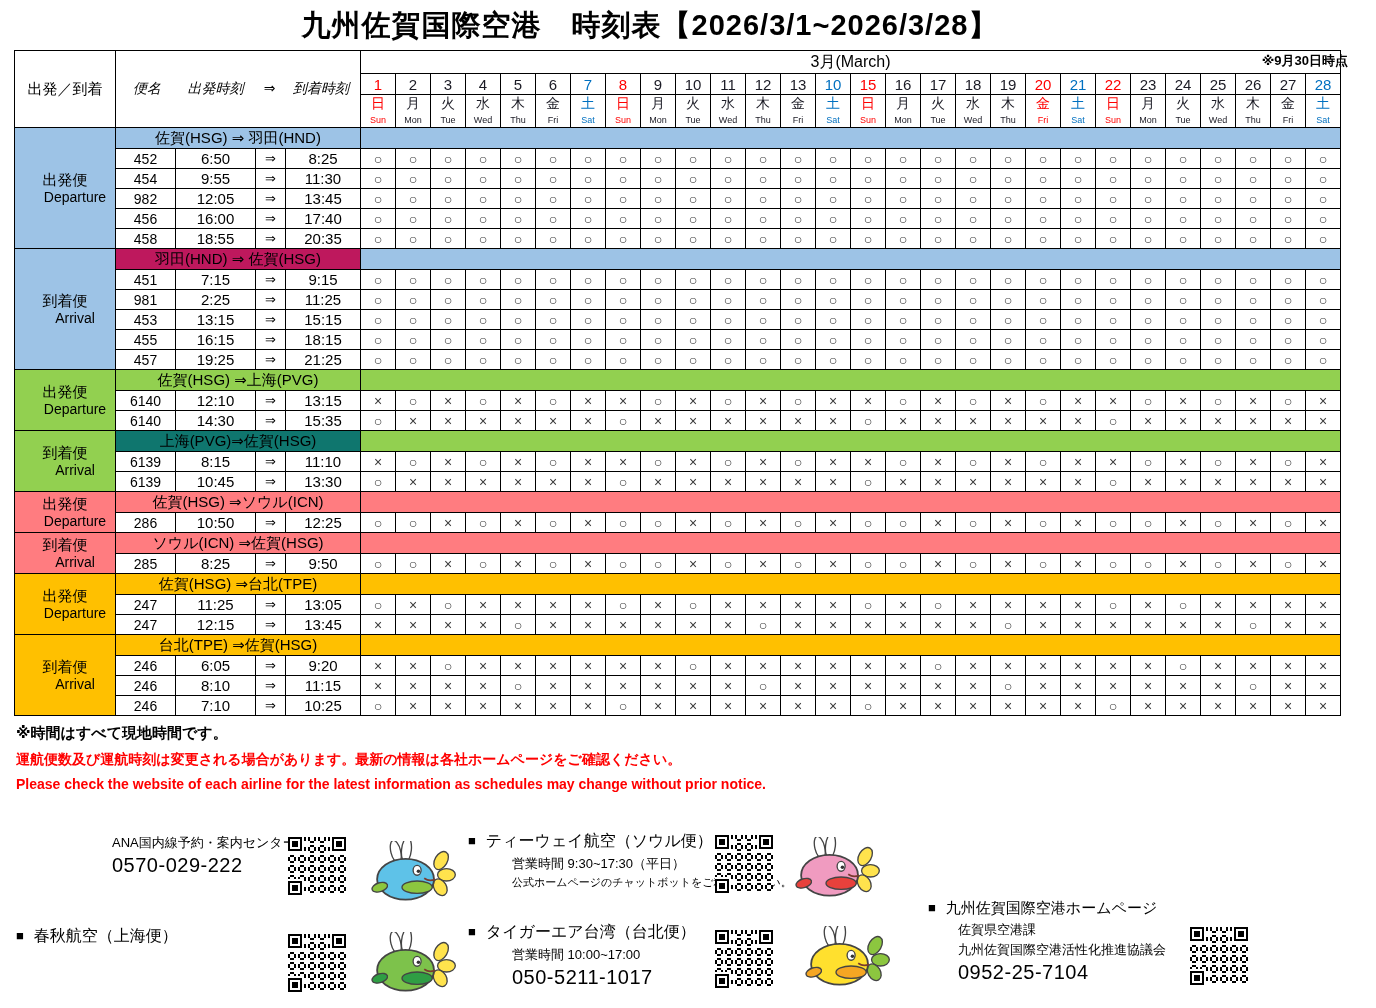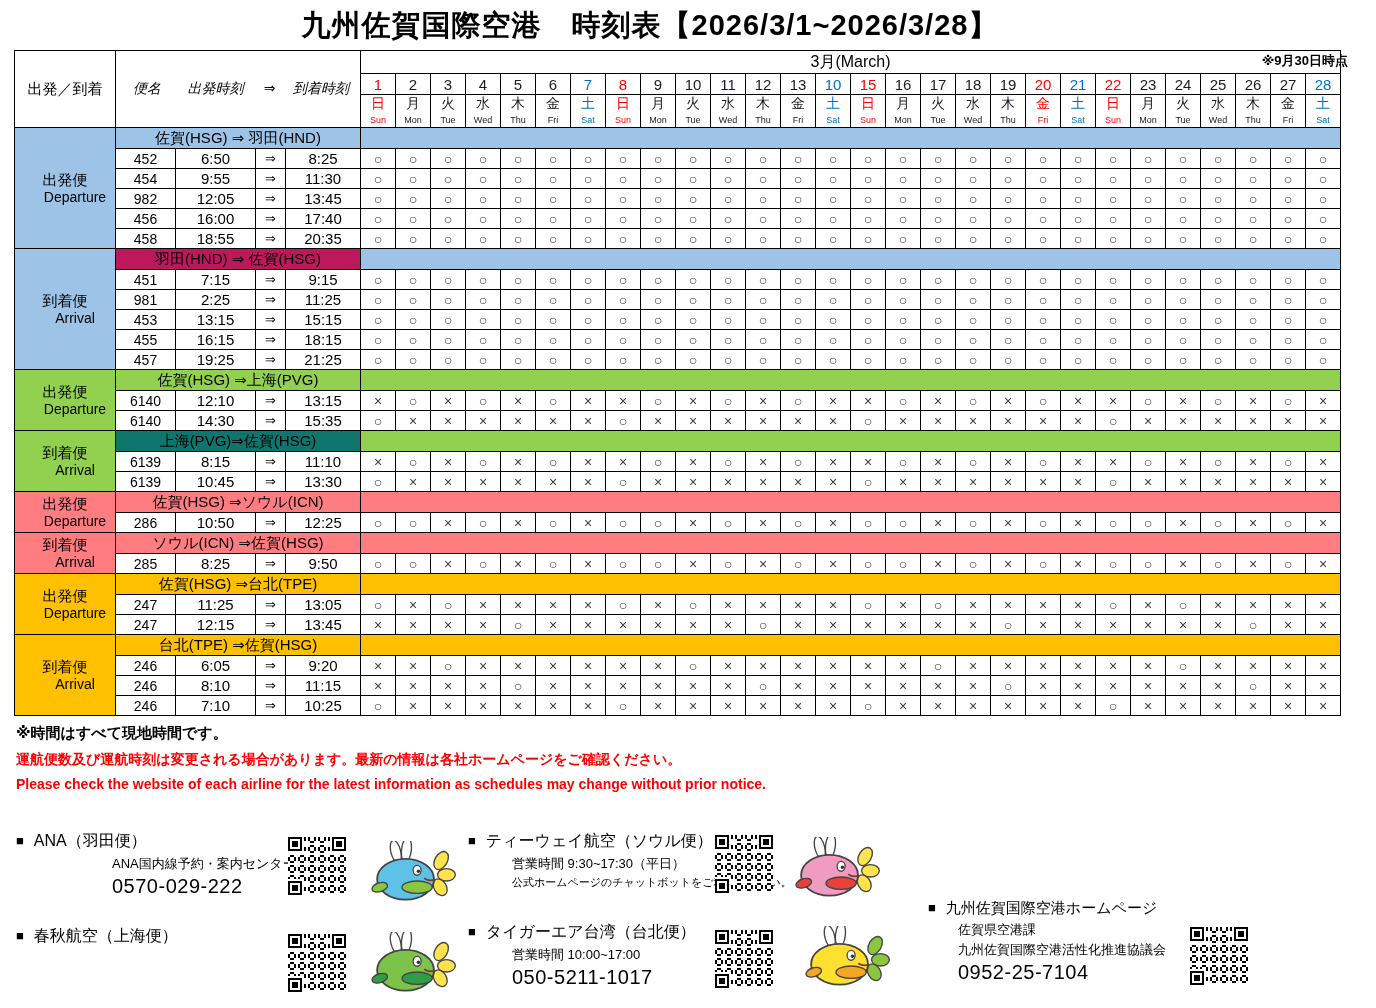--- a/index.html
+++ b/index.html
@@ -985,21 +985,20 @@
         <g id="qrmods">
             <path d="M8 0h1v1h-1zM10 0h1v1h-1zM13 0h1v1h-1zM15 0h1v1h-1zM18 0h1v1h-1zM20 0h1v1h-1zM8 1h1v1h-1zM10 1h1v1h-1zM13 1h1v1h-1zM15 1h1v1h-1zM18 1h1v1h-1zM20 1h1v1h-1zM11 2h1v1h-1zM12 2h1v1h-1zM16 2h1v1h-1zM17 2h1v1h-1zM11 4h1v1h-1zM12 4h1v1h-1zM16 4h1v1h-1zM17 4h1v1h-1zM8 5h1v1h-1zM10 5h1v1h-1zM13 5h1v1h-1zM15 5h1v1h-1zM18 5h1v1h-1zM20 5h1v1h-1zM8 6h1v1h-1zM10 6h1v1h-1zM13 6h1v1h-1zM15 6h1v1h-1zM18 6h1v1h-1zM20 6h1v1h-1zM11 7h1v1h-1zM12 7h1v1h-1zM16 7h1v1h-1zM17 7h1v1h-1zM1 9h1v1h-1zM2 9h1v1h-1zM6 9h1v1h-1zM7 9h1v1h-1zM11 9h1v1h-1zM12 9h1v1h-1zM16 9h1v1h-1zM17 9h1v1h-1zM21 9h1v1h-1zM22 9h1v1h-1zM26 9h1v1h-1zM27 9h1v1h-1zM0 10h1v1h-1zM3 10h1v1h-1zM5 10h1v1h-1zM8 10h1v1h-1zM10 10h1v1h-1zM13 10h1v1h-1zM15 10h1v1h-1zM18 10h1v1h-1zM20 10h1v1h-1zM23 10h1v1h-1zM25 10h1v1h-1zM28 10h1v1h-1zM0 11h1v1h-1zM3 11h1v1h-1zM5 11h1v1h-1zM8 11h1v1h-1zM10 11h1v1h-1zM13 11h1v1h-1zM15 11h1v1h-1zM18 11h1v1h-1zM20 11h1v1h-1zM23 11h1v1h-1zM25 11h1v1h-1zM28 11h1v1h-1zM1 12h1v1h-1zM2 12h1v1h-1zM6 12h1v1h-1zM7 12h1v1h-1zM11 12h1v1h-1zM12 12h1v1h-1zM16 12h1v1h-1zM17 12h1v1h-1zM21 12h1v1h-1zM22 12h1v1h-1zM26 12h1v1h-1zM27 12h1v1h-1zM1 14h1v1h-1zM2 14h1v1h-1zM6 14h1v1h-1zM7 14h1v1h-1zM11 14h1v1h-1zM12 14h1v1h-1zM16 14h1v1h-1zM17 14h1v1h-1zM21 14h1v1h-1zM22 14h1v1h-1zM26 14h1v1h-1zM27 14h1v1h-1zM0 15h1v1h-1zM3 15h1v1h-1zM5 15h1v1h-1zM8 15h1v1h-1zM10 15h1v1h-1zM13 15h1v1h-1zM15 15h1v1h-1zM18 15h1v1h-1zM20 15h1v1h-1zM23 15h1v1h-1zM25 15h1v1h-1zM28 15h1v1h-1zM0 16h1v1h-1zM3 16h1v1h-1zM5 16h1v1h-1zM8 16h1v1h-1zM10 16h1v1h-1zM13 16h1v1h-1zM15 16h1v1h-1zM18 16h1v1h-1zM20 16h1v1h-1zM23 16h1v1h-1zM25 16h1v1h-1zM28 16h1v1h-1zM1 17h1v1h-1zM2 17h1v1h-1zM6 17h1v1h-1zM7 17h1v1h-1zM11 17h1v1h-1zM12 17h1v1h-1zM16 17h1v1h-1zM17 17h1v1h-1zM21 17h1v1h-1zM22 17h1v1h-1zM26 17h1v1h-1zM27 17h1v1h-1zM1 19h1v1h-1zM2 19h1v1h-1zM6 19h1v1h-1zM7 19h1v1h-1zM11 19h1v1h-1zM12 19h1v1h-1zM16 19h1v1h-1zM17 19h1v1h-1zM21 19h1v1h-1zM22 19h1v1h-1zM26 19h1v1h-1zM27 19h1v1h-1zM0 20h1v1h-1zM3 20h1v1h-1zM5 20h1v1h-1zM8 20h1v1h-1zM10 20h1v1h-1zM13 20h1v1h-1zM15 20h1v1h-1zM18 20h1v1h-1zM20 20h1v1h-1zM23 20h1v1h-1zM25 20h1v1h-1zM28 20h1v1h-1zM8 21h1v1h-1zM10 21h1v1h-1zM13 21h1v1h-1zM15 21h1v1h-1zM18 21h1v1h-1zM20 21h1v1h-1zM23 21h1v1h-1zM25 21h1v1h-1zM28 21h1v1h-1zM11 22h1v1h-1zM12 22h1v1h-1zM16 22h1v1h-1zM17 22h1v1h-1zM21 22h1v1h-1zM22 22h1v1h-1zM26 22h1v1h-1zM27 22h1v1h-1zM11 24h1v1h-1zM12 24h1v1h-1zM16 24h1v1h-1zM17 24h1v1h-1zM21 24h1v1h-1zM22 24h1v1h-1zM26 24h1v1h-1zM27 24h1v1h-1zM8 25h1v1h-1zM10 25h1v1h-1zM13 25h1v1h-1zM15 25h1v1h-1zM18 25h1v1h-1zM20 25h1v1h-1zM23 25h1v1h-1zM25 25h1v1h-1zM28 25h1v1h-1zM8 26h1v1h-1zM10 26h1v1h-1zM13 26h1v1h-1zM15 26h1v1h-1zM18 26h1v1h-1zM20 26h1v1h-1zM23 26h1v1h-1zM25 26h1v1h-1zM28 26h1v1h-1zM11 27h1v1h-1zM12 27h1v1h-1zM16 27h1v1h-1zM17 27h1v1h-1zM21 27h1v1h-1zM22 27h1v1h-1zM26 27h1v1h-1zM27 27h1v1h-1z"></path>
           </g>
       </g>
     </symbol>
   </svg>
 
   <div class="footer">
 
     <div class="fblock" style="left:16px;top:7px;width:452px;height:88px">
-      <div class="fhead"><span class="bullet">■</span><span>ANA（羽田便）</span></div>
       <div class="flines" style="padding-left:96px">
         <div class="fline">ANA国内線予約・案内センター</div>
         <div class="fphone">0570-029-222</div>
       </div>
       <svg class="qr" style="left:272px;top:6px">
           <use href="#qrsym"></use>
         </svg>
       <svg class="mascot" style="left:348px;top:10px" viewBox="0 0 100 72">
         <ellipse cx="85" cy="22" rx="7" ry="11" transform="rotate(30 85 22)" stroke="#444" stroke-width="1.5" fill="#FFE34D"></ellipse>
         <ellipse cx="91" cy="38" rx="10" ry="7" stroke="#444" stroke-width="1.5" fill="#FFE34D"></ellipse>

